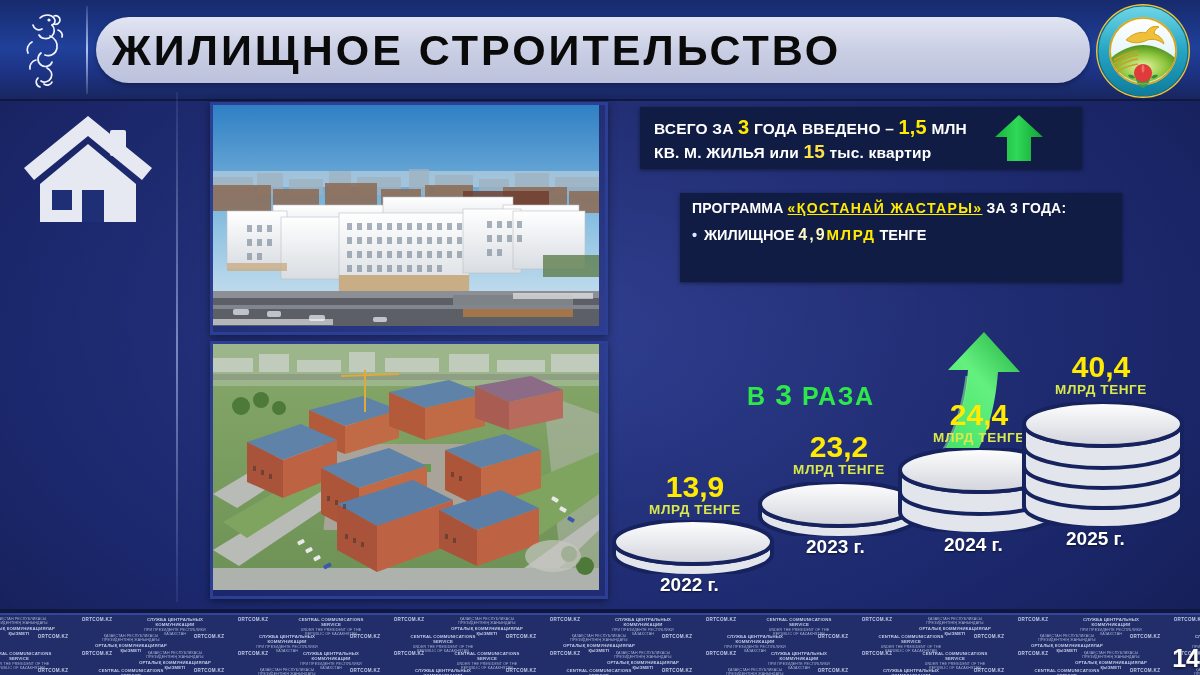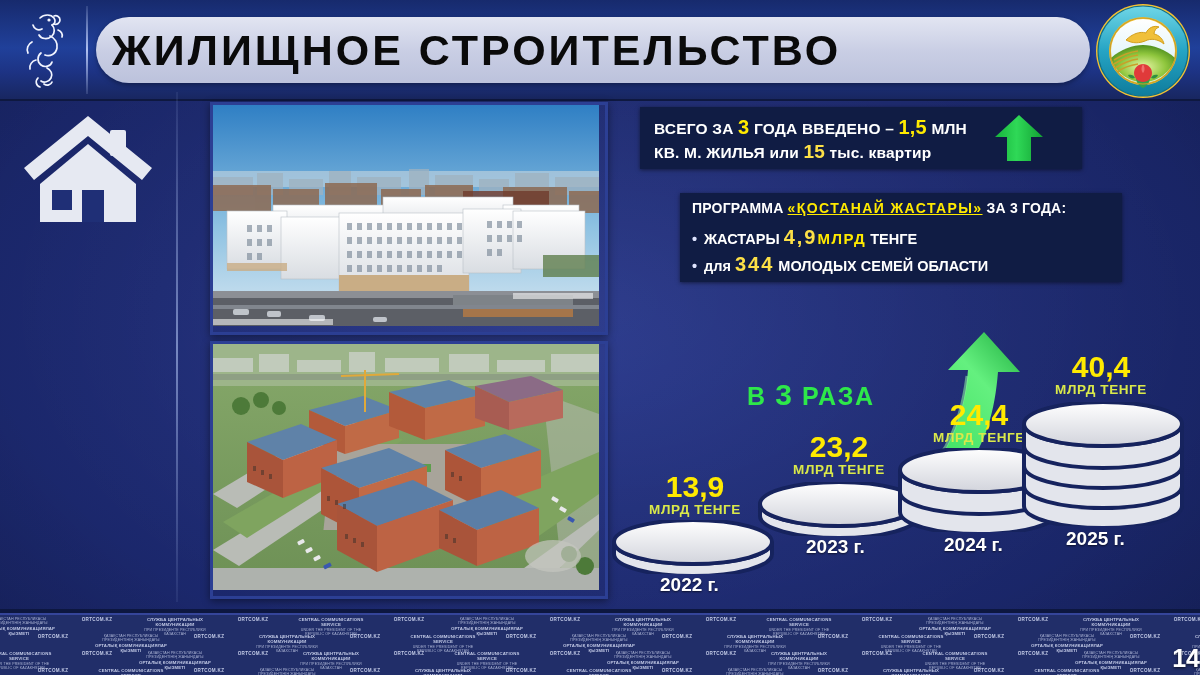--- a/index.html
+++ b/index.html
@@ -87,21 +87,21 @@
   .arrow-up{
     position:absolute;left:353px;top:6px;width:52px;height:50px;
   }
 
   #prog-title{position:absolute;left:12px;top:7px;font-size:14px;letter-spacing:.2px;}
   .prog-name{color:#ffea00;text-decoration:underline;letter-spacing:1.4px;}
   .bullet-row{position:absolute;left:12px;color:#fff;font-weight:bold;font-size:14.5px;white-space:nowrap;}
   #prog-b1{top:33px;}
   #prog-b2{top:60px;}
   .bdot{display:inline-block;width:12px;color:#dfe4ff;}
-  .big-y{color:#fde047;font-size:20px;letter-spacing:2px;}
+  .big-y{color:#fef9c3;font-size:16px;letter-spacing:2px;}
   .y-word{color:#ffea00;font-size:15px;letter-spacing:1.5px;}
 
   #fin-text{position:absolute;left:14px;top:8px;font-size:14.5px;letter-spacing:.6px;color:#fff;font-weight:bold;white-space:nowrap;}
 
   
   .chart{position:absolute;left:612px;top:330px;width:588px;height:272px;}
   .growth-arrow{position:absolute;left:238px;top:0px;width:196px;height:185px;}
   .growth-label{
     position:absolute;left:135px;top:48px;
     font-size:25px;font-weight:bold;color:#2ee84a;letter-spacing:1.6px;white-space:nowrap;
@@ -538,24 +538,21 @@
       </defs>
       <path d="M26 2 L50 24 L38 24 L38 48 L14 48 L14 24 L2 24 Z" fill="url(#upArr)"></path>
     </svg>
   </div>
 
   <div class="infobox" id="box-program">
     <div class="bx-line" id="prog-title">
       <span>ПРОГРАММА </span><span class="prog-name">«ҚОСТАНАЙ ЖАСТАРЫ»</span><span> ЗА 3 ГОДА:</span>
     </div>
     <div class="bullet-row" id="prog-b1">
-      <span class="bdot">•</span><span>ЖАСТАРЫ </span><span class="big-y">4,9</span><span class="y-word">МЛРД</span><span> ТЕНГЕ</span>
-    </div>
-    <div class="bullet-row" id="prog-b2">
-      <span class="bdot">•</span><span>для </span><span class="big-y">344</span><span> МОЛОДЫХ СЕМЕЙ ОБЛАСТИ</span>
+      <span class="bdot">•</span><span>ЖИЛИЩНОЕ </span><span class="big-y">4,9</span><span class="y-word">МЛРД</span><span> ТЕНГЕ</span>
     </div>
   </div>
 
 
   <div class="chart">
 
     <svg class="growth-arrow" viewBox="0 0 196 185">
       <defs>
         <linearGradient id="gArr" x1="0" y1="1" x2="1" y2="0">
           <stop offset="0%" stop-color="#159b35"></stop>

